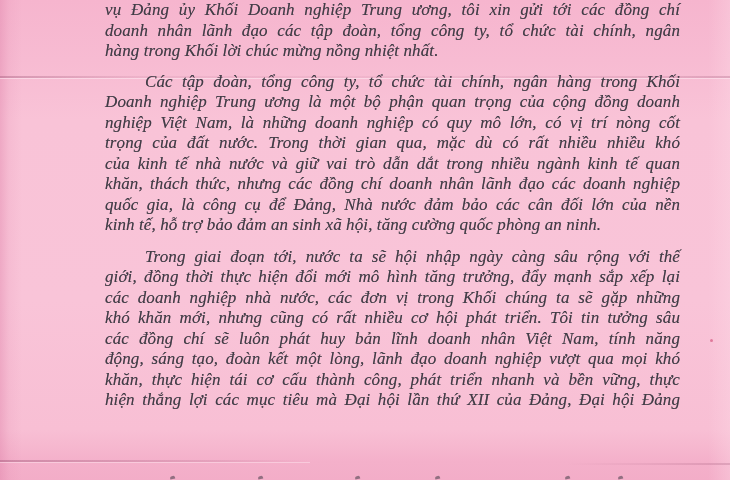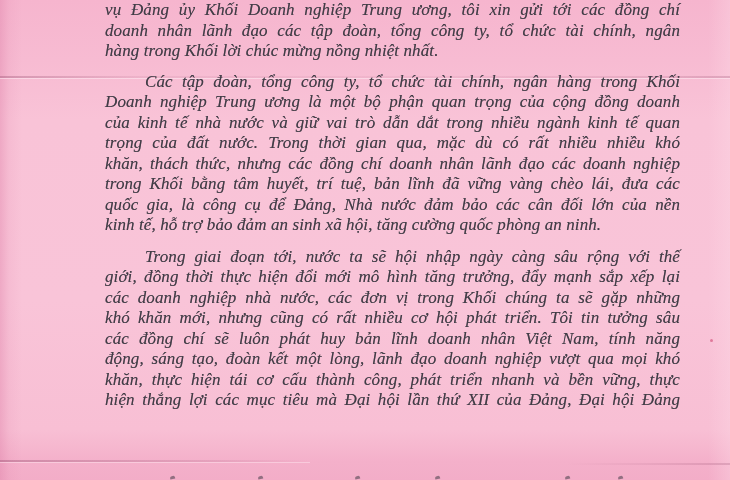--- a/index.html
+++ b/index.html
@@ -126,24 +126,24 @@
 
   <div class="letter-body">
       <div class="para">
         <div class="line">vụ Đảng ủy Khối Doanh nghiệp Trung ương, tôi xin gửi tới các đồng chí</div>
         <div class="line">doanh nhân lãnh đạo các tập đoàn, tổng công ty, tổ chức tài chính, ngân</div>
         <div class="line para-end">hàng trong Khối lời chúc mừng nồng nhiệt nhất.</div>
       </div>
       <div class="para indented">
         <div class="line">Các tập đoàn, tổng công ty, tổ chức tài chính, ngân hàng trong Khối</div>
         <div class="line">Doanh nghiệp Trung ương là một bộ phận quan trọng của cộng đồng doanh</div>
+        <div class="line">nghiệp Việt Nam, là những doanh nghiệp có quy mô lớn, có vị trí nòng cốt</div>
+        <div class="line">trọng của đất nước. Trong thời gian qua, mặc dù có rất nhiều nhiều khó</div>
         <div class="line">của kinh tế nhà nước và giữ vai trò dẫn dắt trong nhiều ngành kinh tế quan</div>
-        <div class="line">trọng của đất nước. Trong thời gian qua, mặc dù có rất nhiều nhiều khó</div>
         <div class="line">khăn, thách thức, nhưng các đồng chí doanh nhân lãnh đạo các doanh nghiệp</div>
-        <div class="line">trong Khối bằng tâm huyết, trí tuệ, bản lĩnh đã vững vàng chèo lái, đưa các</div>
         <div class="line">quốc gia, là công cụ để Đảng, Nhà nước đảm bảo các cân đối lớn của nền</div>
         <div class="line para-end">kinh tế, hỗ trợ bảo đảm an sinh xã hội, tăng cường quốc phòng an ninh.</div>
       </div>
       <div class="para indented">
         <div class="line">Trong giai đoạn tới, nước ta sẽ hội nhập ngày càng sâu rộng với thế</div>
         <div class="line">giới, đồng thời thực hiện đổi mới mô hình tăng trưởng, đẩy mạnh sắp xếp lại</div>
         <div class="line">các doanh nghiệp nhà nước, các đơn vị trong Khối chúng ta sẽ gặp những</div>
         <div class="line">khó khăn mới, nhưng cũng có rất nhiều cơ hội phát triển. Tôi tin tưởng sâu</div>
         <div class="line">các đồng chí sẽ luôn phát huy bản lĩnh doanh nhân Việt Nam, tính năng</div>
         <div class="line">động, sáng tạo, đoàn kết một lòng, lãnh đạo doanh nghiệp vượt qua mọi khó</div>

